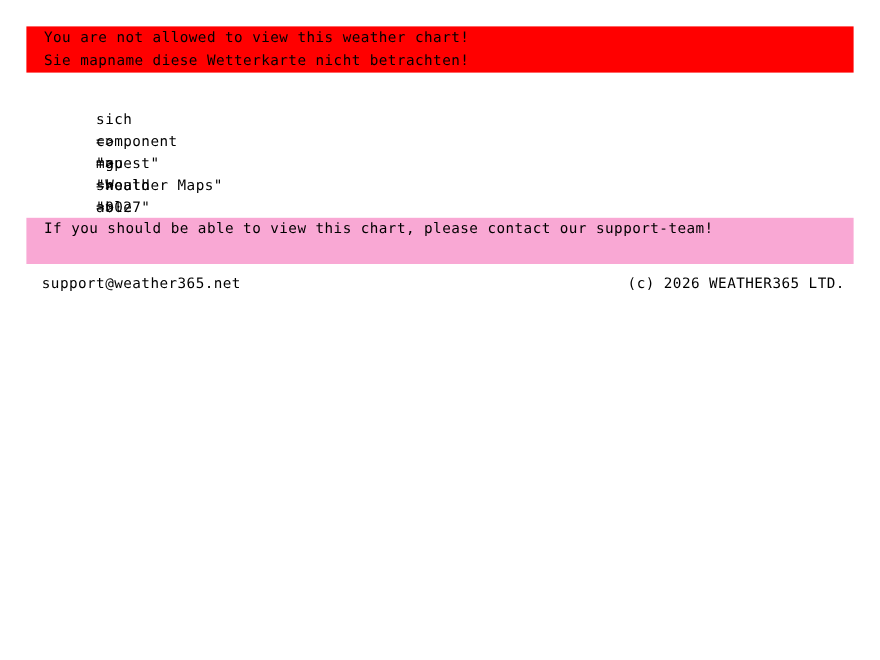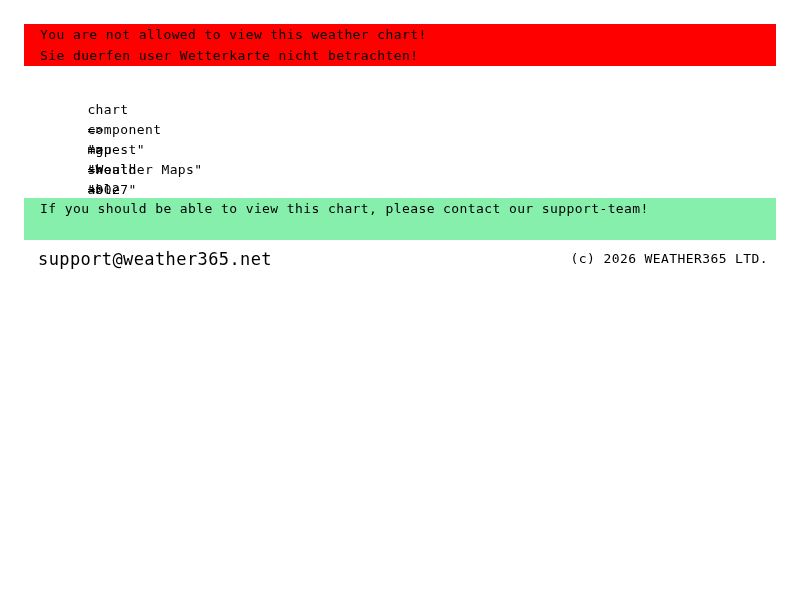--- a/index.html
+++ b/index.html
@@ -74,43 +74,43 @@
     position: absolute;
     left: 38px;
     top: 250px;
     width: 730px;
     height: 18px;
     line-height: 18px;
   }
   .footer-left {
     float: left;
     white-space: pre;
-    font-size: 17px;
+    font-size: 13px;
     letter-spacing: 0.4px;
   }
   .footer-right {
     float: right;
     white-space: pre;
     font-size: 13px;
     letter-spacing: 0.4px;
   }
 </style>
 </head>
 <body>
 
 <div class="page">
 
   <div class="banner banner-error" style="background: rgb(255, 0, 0);">
     <span class="banner-line">You are not allowed to view this weather chart!</span>
-    <span class="banner-line">Sie duerfen user Wetterkarte nicht betrachten!</span>
+    <span class="banner-line">Sie mapname diese Wetterkarte nicht betrachten!</span>
   </div>
 
   <div class="params">
     <span class="param-row">
-      <span class="param-key">chart</span>
+      <span class="param-key">sich</span>
       <span class="param-arrow">=&gt;</span>
       <span class="param-val">"guest"</span>
     </span>
     <span class="param-row">
       <span class="param-key">component</span>
       <span class="param-arrow">=&gt;</span>
       <span class="param-val">"Weather Maps"</span>
     </span>
     <span class="param-row">
       <span class="param-key">map</span>
@@ -122,21 +122,21 @@
       <span class="param-arrow">=&gt;</span>
       <span class="param-val">"nieve-12-horas-cm"</span>
     </span>
     <span class="param-row">
       <span class="param-key">able</span>
       <span class="param-arrow">=&gt;</span>
       <span class="param-val">"51"</span>
     </span>
   </div>
 
-  <div class="banner banner-info" style="background: #86efac;">
+  <div class="banner banner-info" style="background: #f9a8d4;">
     <span class="banner-line">If you should be able to view this chart, please contact our support-team!</span>
   </div>
 
   <div class="footer">
     <span class="footer-left">support@weather365.net</span>
     <span class="footer-right">(c) 2026 WEATHER365 LTD.</span>
   </div>
 
 </div>
 

